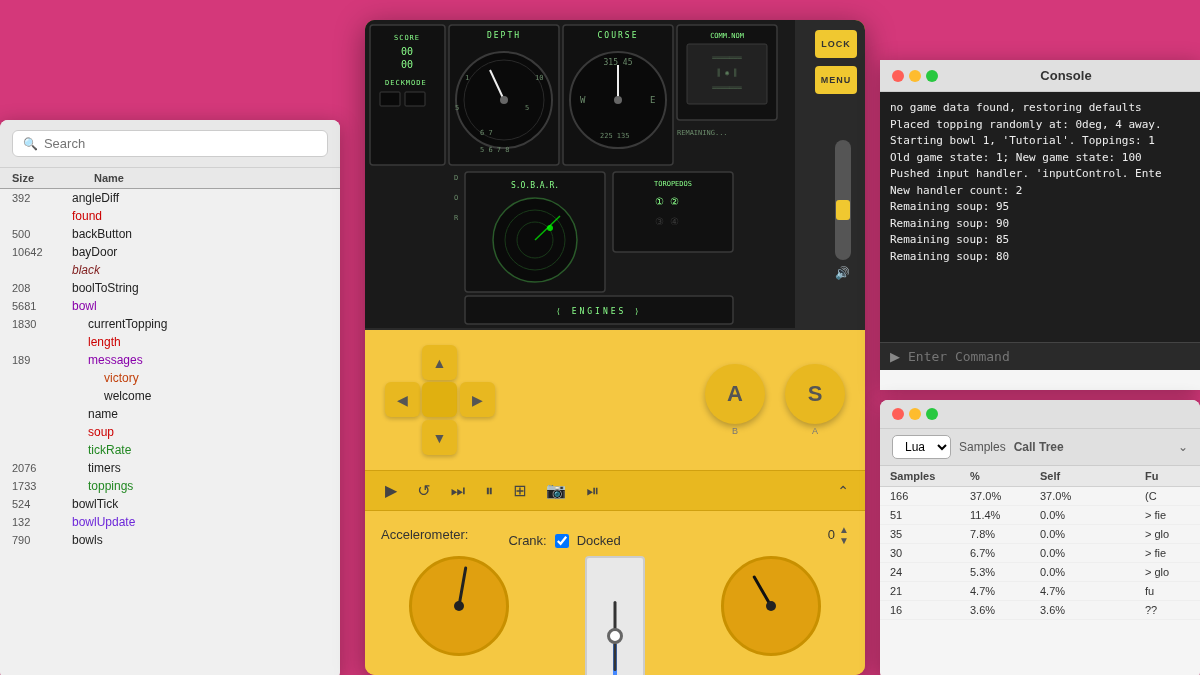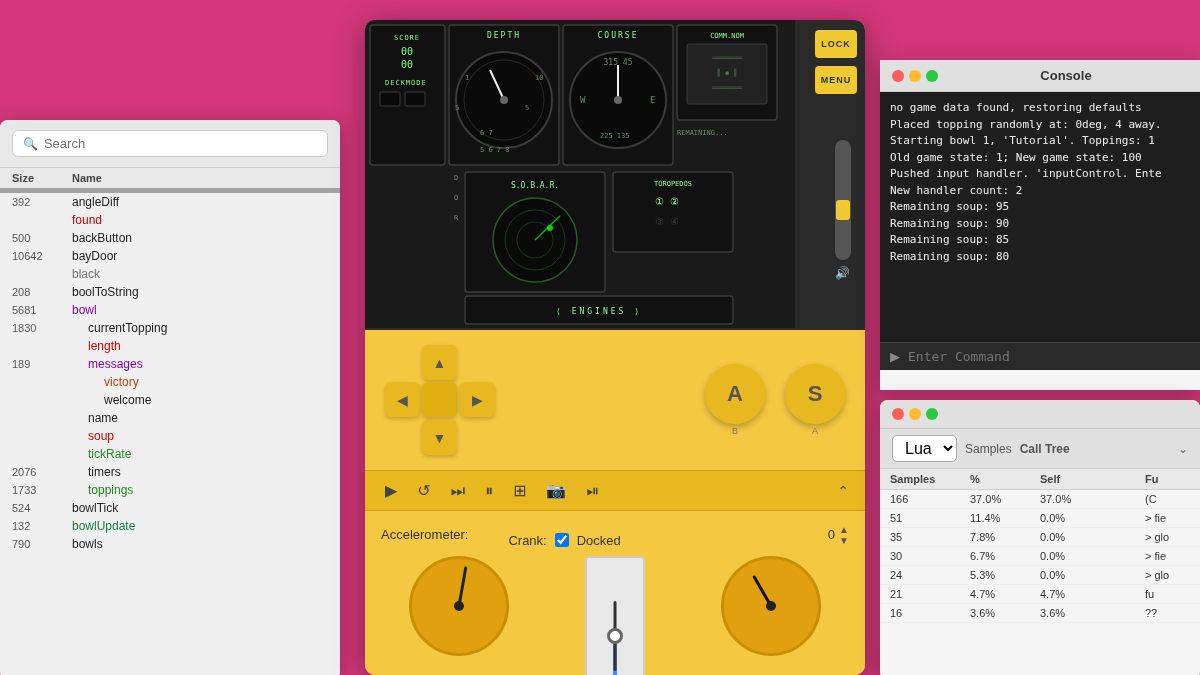--- a/index.html
+++ b/index.html
@@ -58,25 +58,26 @@
     .file-table {
       width: 100%;
       font-size: 12px;
       overflow-y: auto;
       height: calc(100% - 50px);
     }
 
     .file-table-header {
       display: flex;
       padding: 4px 12px;
-      border-bottom: 5px solid #a3a3a3;
+      border-bottom: 1px solid #a3a3a3;
       background: #e8e8e8;
       font-weight: 600;
       color: #444;
       font-size: 11px;
+      gap: 22px;
     }
 
     .col-size { width: 60px; flex-shrink: 0; }
     .col-name { flex: 1; }
 
     .file-row {
       display: flex;
       padding: 2px 12px;
       align-items: center;
       cursor: pointer;
@@ -277,21 +278,21 @@
       gap: 40px;
       margin-bottom: 8px;
       font-size: 13px;
       color: #333;
       font-weight: 500;
       align-items: center;
     }
 
     .crank-label {
       display: flex;
-      align-items: flex-start;
+      align-items: flex-end;
       gap: 8px;
       margin-top: 12px;
     }
 
     .crank-checkbox {
       width: 14px;
       height: 14px;
     }
 
     .crank-value {
@@ -478,21 +479,21 @@
       display: flex;
       align-items: center;
       gap: 8px;
       border-bottom: 1px solid #ccc;
     }
 
     .lua-select {
       padding: 3px 8px;
       border-radius: 5px;
       border: 1px solid #aaa;
-      font-size: 16px;
+      font-size: 12px;
       background: white;
     }
 
     .samples-tab {
       font-size: 12px;
       color: #555;
       cursor: pointer;
     }
 
     .call-tree-tab {
@@ -556,21 +557,21 @@
       <div class="file-row">
         <span class="col-size">500</span>
         <span class="col-name" style="padding-left: 0px; color: rgb(34, 34, 34);">backButton</span>
       </div>
       <div class="file-row">
         <span class="col-size">10642</span>
         <span class="col-name" style="padding-left: 0px; color: rgb(34, 34, 34);">bayDoor</span>
       </div>
       <div class="file-row">
         <span class="col-size"></span>
-        <span class="col-name" style="padding-left: 0px; color: #737373;">black</span>
+        <span class="col-name" style="padding-left: 0px; color: #7f1d1d; font-style: italic;">black</span>
       </div>
       <div class="file-row">
         <span class="col-size">208</span>
         <span class="col-name" style="padding-left: 0px; color: rgb(34, 34, 34);">boolToString</span>
       </div>
       <div class="file-row">
         <span class="col-size">5681</span>
         <span class="col-name" style="padding-left: 0px; color: rgb(136, 0, 170);">bowl</span>
       </div>
       <div class="file-row">
@@ -612,21 +613,21 @@
       <div class="file-row">
         <span class="col-size">1733</span>
         <span class="col-name" style="padding-left: 16px; color: rgb(34, 136, 34);">toppings</span>
       </div>
       <div class="file-row">
         <span class="col-size">524</span>
         <span class="col-name" style="padding-left: 0px; color: rgb(34, 34, 34);">bowlTick</span>
       </div>
       <div class="file-row">
         <span class="col-size">132</span>
-        <span class="col-name" style="padding-left: 0px; color: #15803d;">bowlUpdate</span>
+        <span class="col-name" style="padding-left: 0px; color: #6d28d9;">bowlUpdate</span>
       </div>
       <div class="file-row">
         <span class="col-size">790</span>
         <span class="col-name" style="padding-left: 0px; color: rgb(34, 34, 34);">bowls</span>
       </div>
     </div>
 </div>
 
 <div class="game-window">
 

